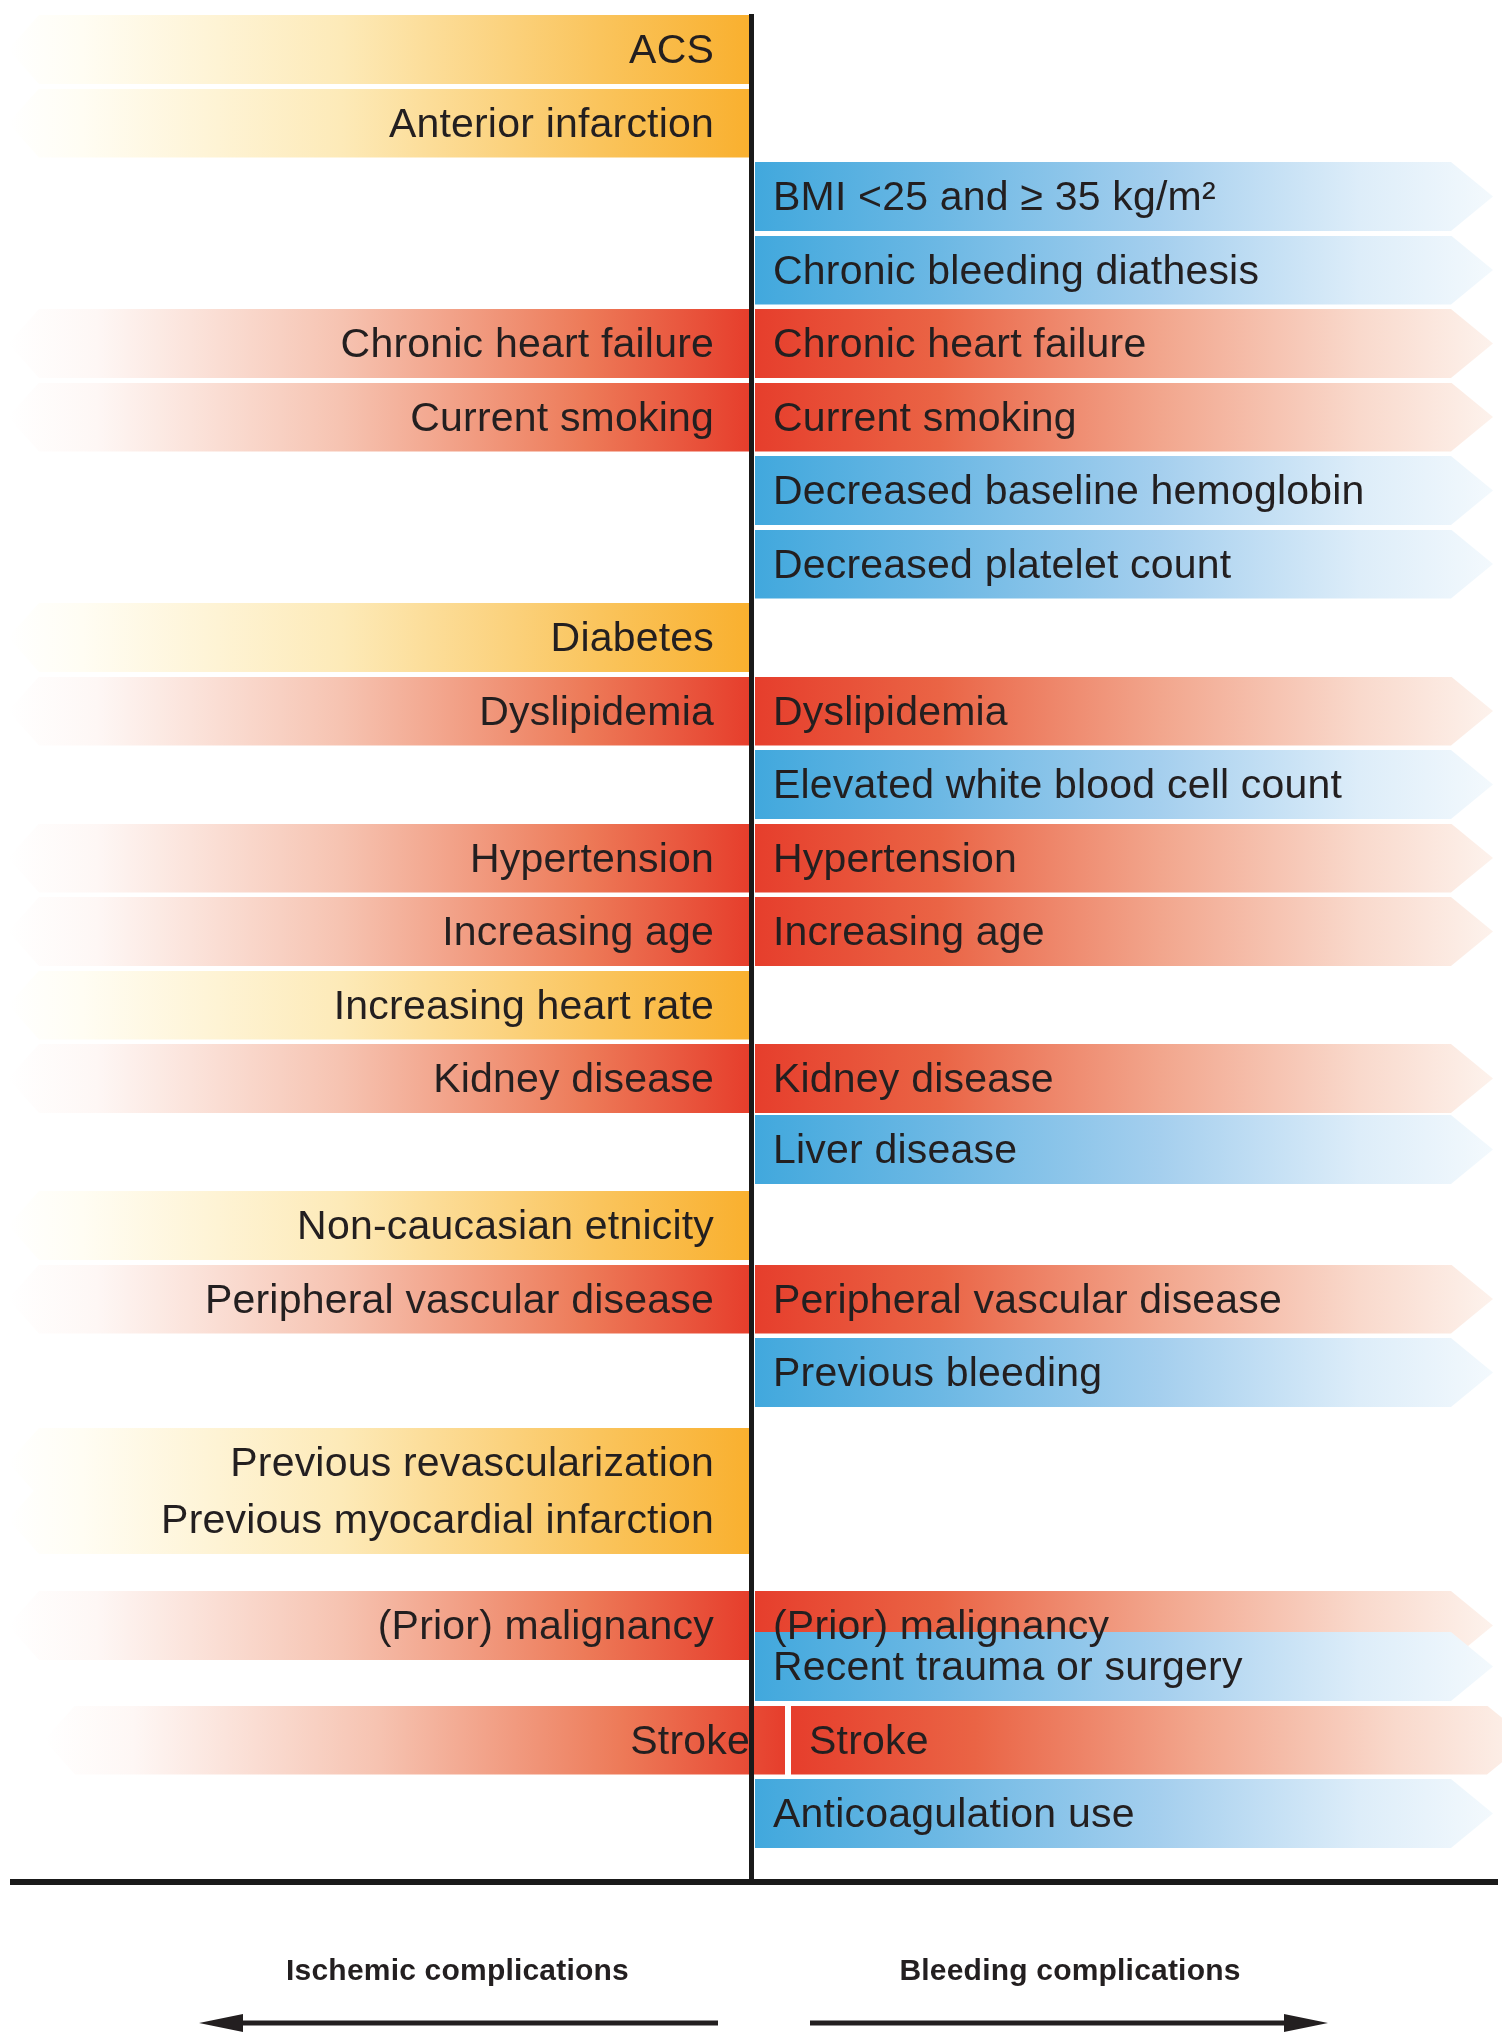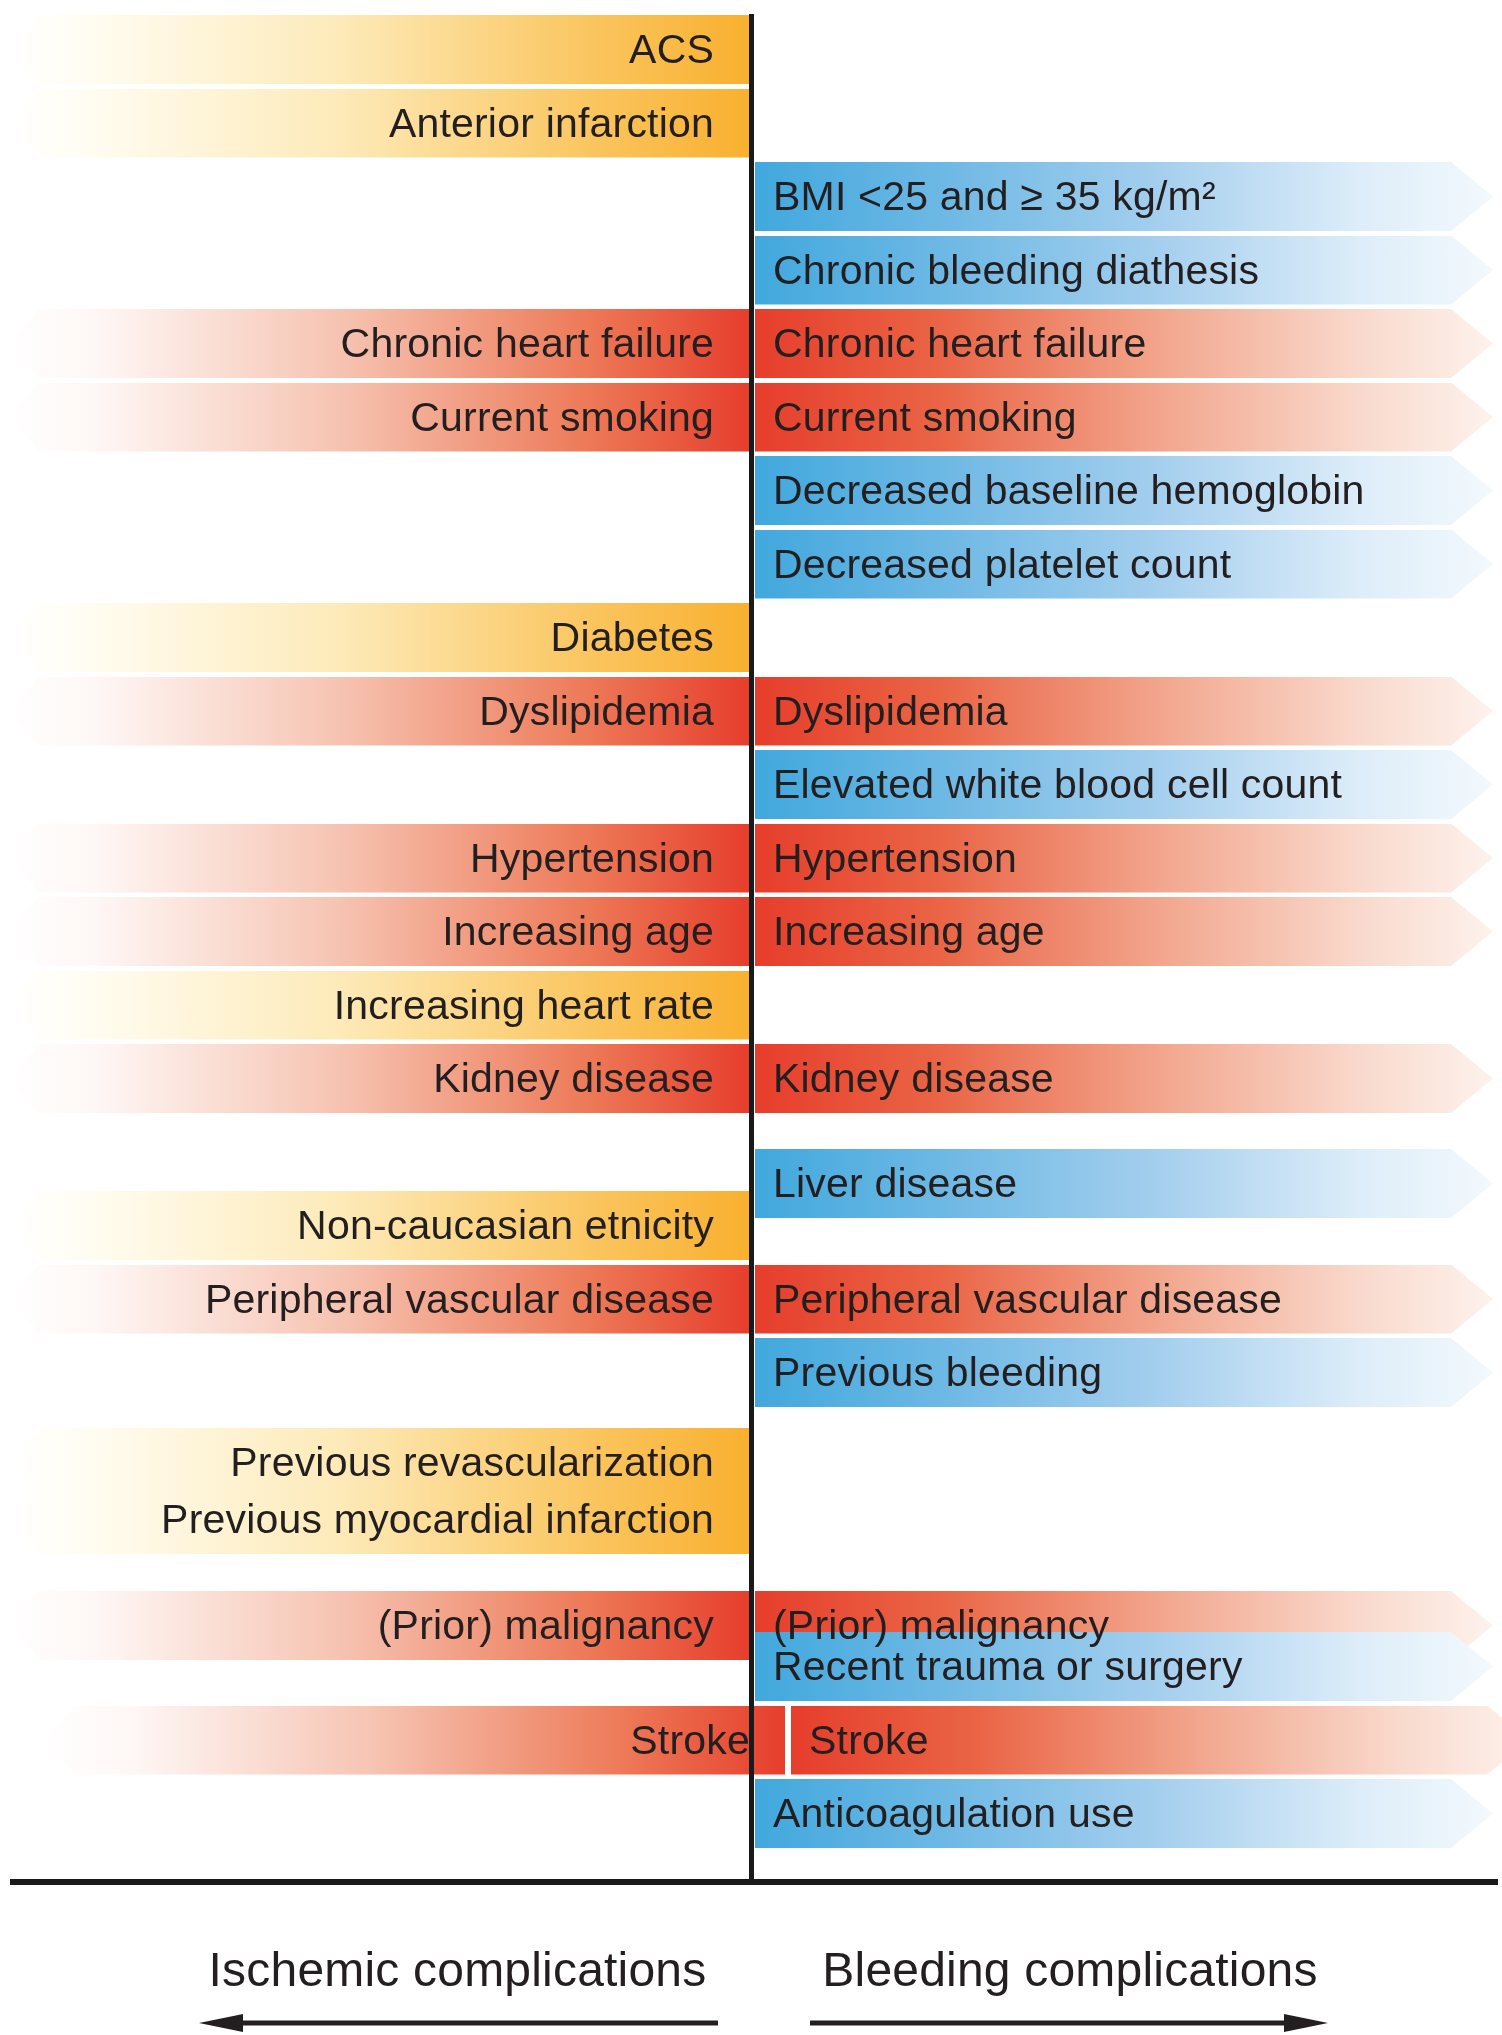--- a/index.html
+++ b/index.html
@@ -29,21 +29,21 @@
     position:relative;z-index:1;font-size:41px;line-height:1;white-space:nowrap;
     letter-spacing:0.2px;
   }
   .cell.left .label{margin-right:35px;}
   .cell.right .label{margin-left:21px;}
   .divider-vertical{position:absolute;left:749px;top:14px;width:5px;height:1866px;background:#1a1a1a;}
   .divider-horizontal{position:absolute;left:10px;top:1879px;width:1488px;height:6px;background:#1a1a1a;}
   .footer-block{position:absolute;text-align:center;}
   .footer-block.left{left:197px;top:1945px;width:521px;}
   .footer-block.right{left:810px;top:1945px;width:520px;}
-  .footer-label{font-size:48px;font-weight:normal;line-height:50px;letter-spacing:0.2px;white-space:nowrap;}
+  .footer-label{font-size:30px;font-weight:bold;line-height:50px;letter-spacing:0.2px;white-space:nowrap;}
   .footer-arrow{display:block;margin:17px auto 0 auto;}
   .footer-arrow path{fill:#231f20;}
 </style>
 </head>
 <body>
 
 <div class="canvas">
   <div class="rows">
       <div class="row" style="top: 0px;">
         <div class="cell left">
@@ -161,21 +161,21 @@
       <div class="row" style="top: 1029px;">
         <div class="cell left">
           <div class="arrow left red-left"></div>
           <span class="label">Kidney disease</span>
         </div>
         <div class="cell right">
           <div class="arrow right red-right"></div>
           <span class="label">Kidney disease</span>
         </div>
       </div>
-      <div class="row" style="top: 1134px;">
+      <div class="row" style="top: 1100px;">
         <div class="cell left"></div>
         <div class="cell right">
           <div class="arrow right blue-right"></div>
           <span class="label">Liver disease</span>
         </div>
       </div>
       <div class="row" style="top: 1176px;">
         <div class="cell left">
           <div class="arrow left orange"></div>
           <span class="label">Non-caucasian etnicity</span>

